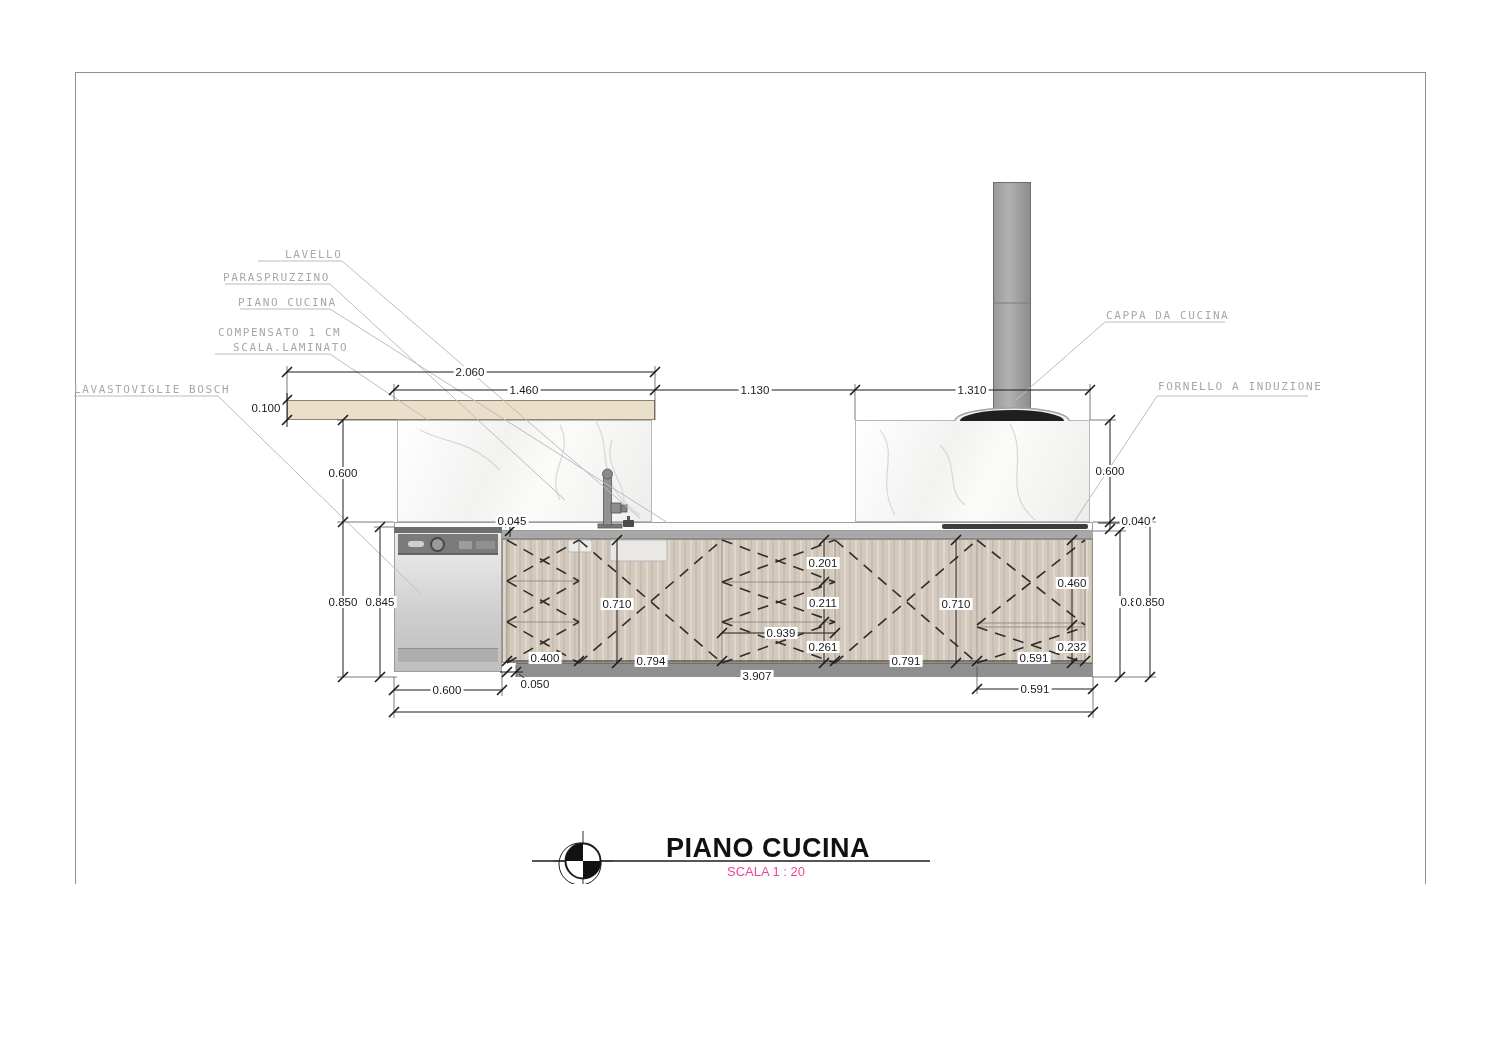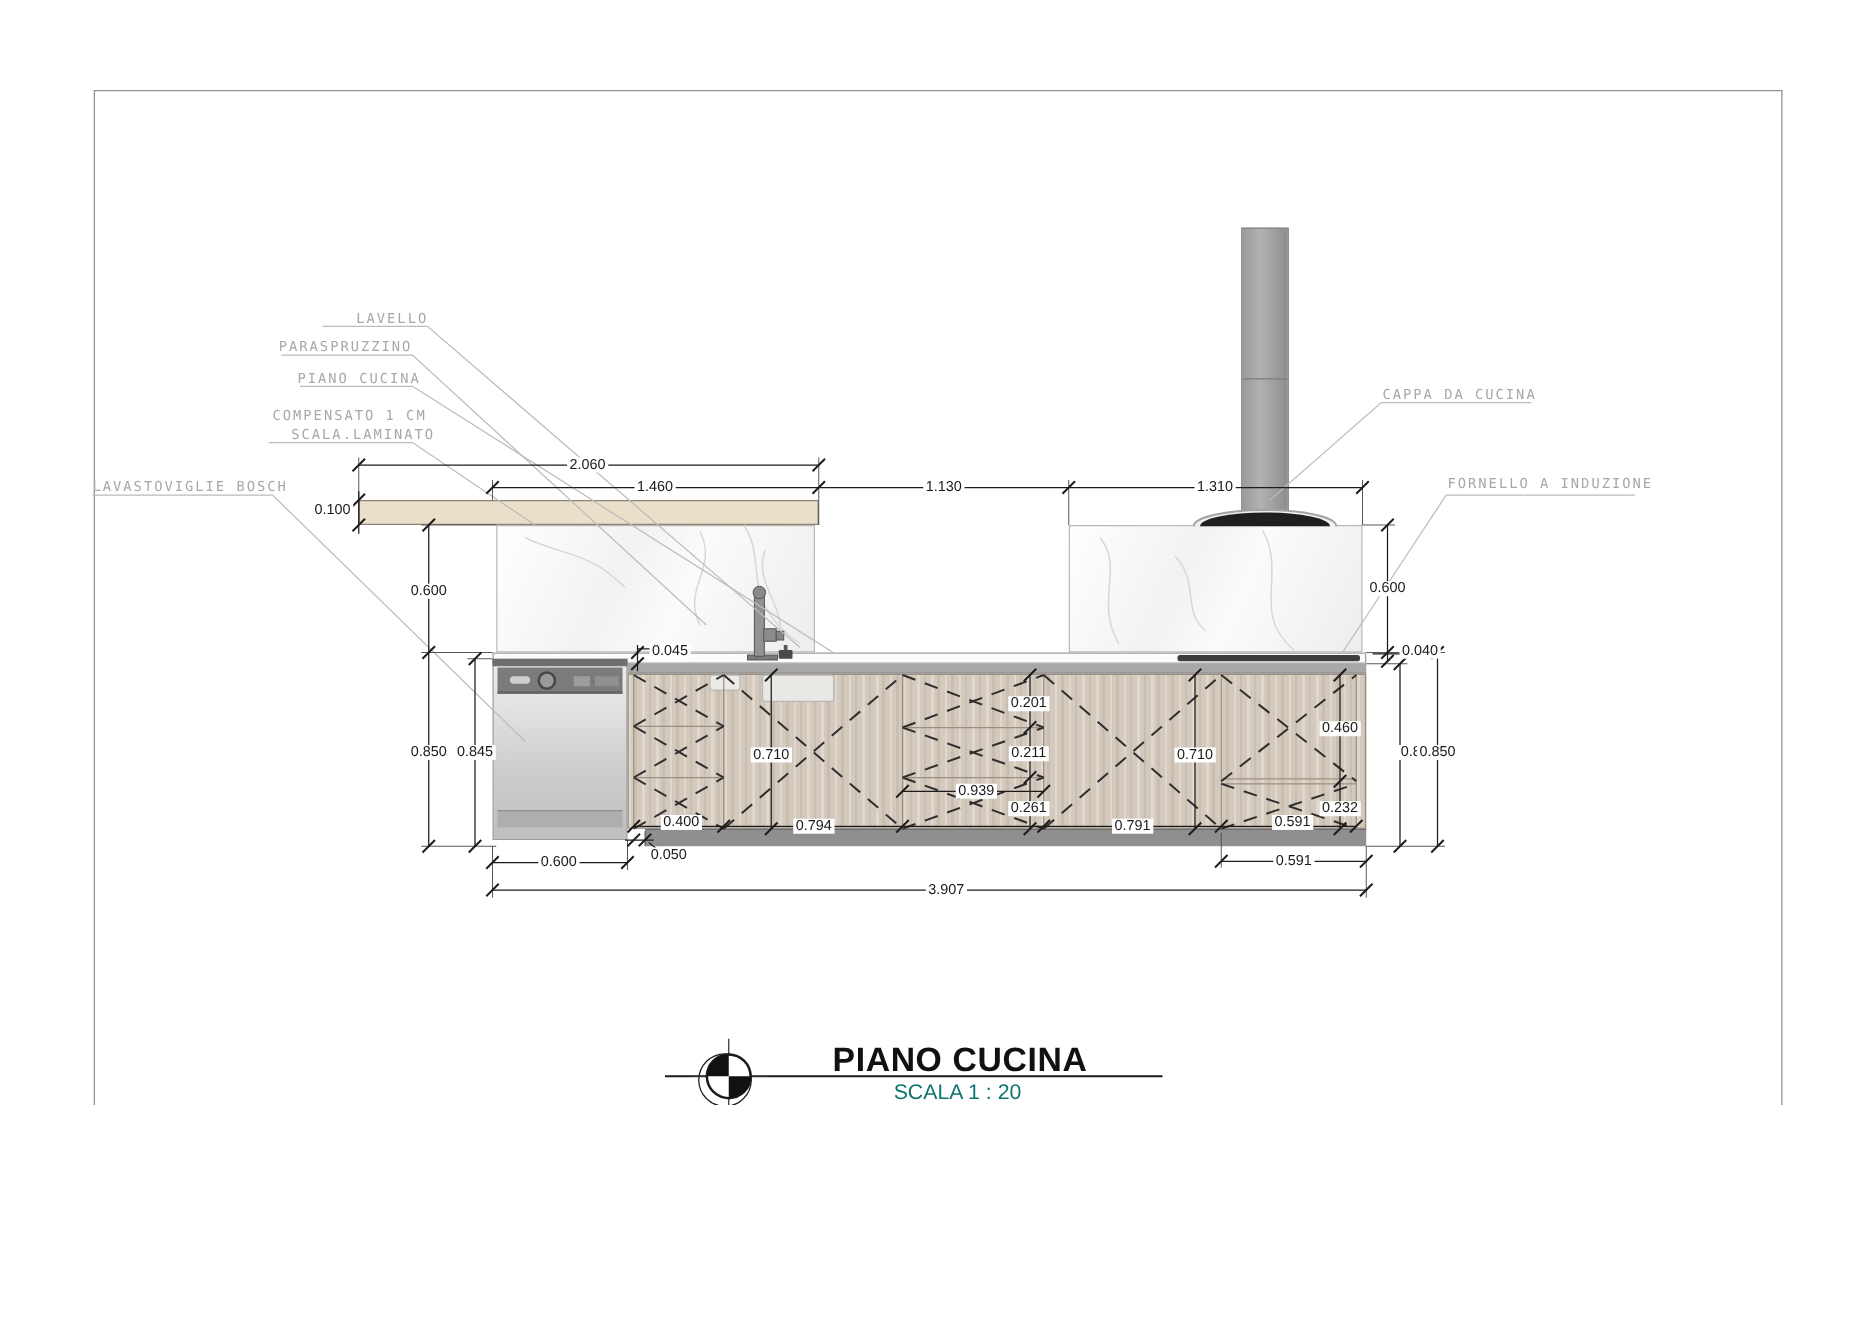--- a/index.html
+++ b/index.html
@@ -31,21 +31,21 @@
   #dw-knob{left:430px;top:537px;width:15px;height:15px;border:2px solid #474747;border-radius:50%;background:#9a9a9a;box-sizing:border-box;}
   #dw-disp1{left:459px;top:541px;width:13px;height:8px;background:#9c9c9c;}
   #dw-disp2{left:476px;top:541px;width:19px;height:8px;background:#909090;}
   #dw-bottom{left:398px;top:648px;width:100px;height:14px;background:#aeaeae;border-top:1px solid #8f8f8f;box-sizing:border-box;}
   
   .chip{position:absolute;transform:translate(-50%,-50%);background:#fff;padding:0 2px;
         font:11.5px/1.05 "Liberation Sans",sans-serif;color:#1a1a1a;white-space:nowrap;}
   .co{position:absolute;font-family:"DejaVu Sans Mono",monospace;font-size:11px;letter-spacing:1.6px;
       color:#a8a8a8;white-space:nowrap;}
   #title-text{left:768px;top:833px;transform:translateX(-50%);font-weight:bold;font-size:27px;letter-spacing:.5px;color:#111;}
-  #scale-text{left:766px;top:864px;transform:translateX(-50%);font-size:17px;color:#0f766e;}
+  #scale-text{left:766px;top:864px;transform:translateX(-50%);font-size:13px;color:#ec4899;}
   svg.overlay{position:absolute;left:0;top:0;pointer-events:none;}
 </style>
 </head>
 <body>
 
 <div id="canvas">
 
   <div id="page-border" class="abs"></div>
 
   <div id="shelf" class="abs"></div>
@@ -187,38 +187,38 @@
   <span class="co" style="left:1158px;top:380px">FORNELLO A INDUZIONE</span>
 
   <span class="chip" style="left:470px;top:372px">2.060</span>
   <span class="chip" style="left:524px;top:390px">1.460</span>
   <span class="chip" style="left:755px;top:390px">1.130</span>
   <span class="chip" style="left:972px;top:390px">1.310</span>
   <span class="chip" style="left:266px;top:408px">0.100</span>
   <span class="chip" style="left:343px;top:473px">0.600</span>
   <span class="chip" style="left:343px;top:602px">0.850</span>
   <span class="chip" style="left:380px;top:602px">0.845</span>
-  <span class="chip" style="left:536px;top:521px">0.045</span>
+  <span class="chip" style="left:512px;top:521px">0.045</span>
   <span class="chip" style="left:617px;top:604px">0.710</span>
   <span class="chip" style="left:823px;top:563px">0.201</span>
   <span class="chip" style="left:823px;top:603px">0.211</span>
   <span class="chip" style="left:781px;top:633px">0.939</span>
   <span class="chip" style="left:823px;top:647px">0.261</span>
   <span class="chip" style="left:956px;top:604px">0.710</span>
   <span class="chip" style="left:1072px;top:583px">0.460</span>
   <span class="chip" style="left:1072px;top:647px">0.232</span>
   <span class="chip" style="left:1135px;top:602px">0.810</span>
   <span class="chip" style="left:1150px;top:602px">0.850</span>
   <span class="chip" style="left:1110px;top:471px">0.600</span>
   <span class="chip" style="left:1136px;top:521px">0.040</span>
   <span class="chip" style="left:545px;top:658px">0.400</span>
   <span class="chip" style="left:651px;top:661px">0.794</span>
   <span class="chip" style="left:906px;top:661px">0.791</span>
   <span class="chip" style="left:1034px;top:658px">0.591</span>
   <span class="chip" style="left:535px;top:684px">0.050</span>
   <span class="chip" style="left:447px;top:690px">0.600</span>
   <span class="chip" style="left:1035px;top:689px">0.591</span>
-  <span class="chip" style="left:757px;top:712px">3.907</span>
+  <span class="chip" style="left:757px;top:676px">3.907</span>
 
   <span id="title-text" class="abs">PIANO CUCINA</span>
   <span id="scale-text" class="abs">SCALA 1 : 20</span>
 
 </div>
 
 </body></html>

